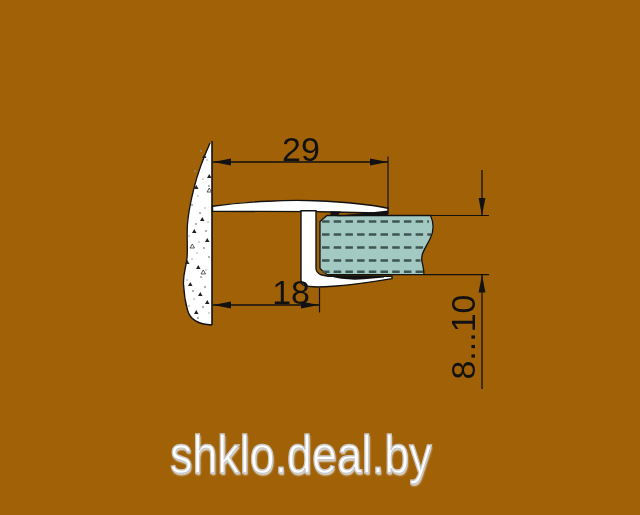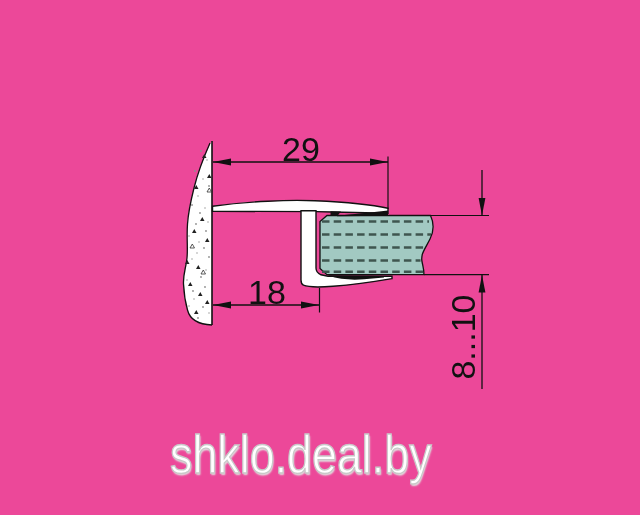--- a/index.html
+++ b/index.html
@@ -1,17 +1,17 @@
 <!DOCTYPE html>
 <html><head>
 <meta charset="utf-8">
 <style>
   html,body{margin:0;padding:0;background:#fff;}
   #stage{
-    position:relative;width:640px;height:515px;background:#ec4899;overflow:hidden;
+    position:relative;width:640px;height:515px;background:#a16207;overflow:hidden;
     font-family:"Liberation Sans",sans-serif;
   }
   #stage svg{position:absolute;left:0;top:0;}
   .dim-label{
     position:absolute;color:#111;font-size:34px;font-weight:400;
     line-height:34px;text-align:center;white-space:nowrap;
     font-family:"Liberation Sans",sans-serif;
   }
   .dim-label.rot{transform:rotate(-90deg);transform-origin:center center;}
   .watermark{
@@ -129,19 +129,19 @@
       <line x1="424" y1="274.7" x2="489" y2="274.7" stroke-width="1.2"></line>
       <line x1="482" y1="170" x2="482" y2="215.5" stroke-width="1.3"></line>
       <line x1="482" y1="274.7" x2="482" y2="389" stroke-width="1.3"></line>
       <polygon points="482,215.5 478.6,198 485.4,198" fill="#111" stroke="none"></polygon>
       <polygon points="482,274.7 478.6,292.5 485.4,292.5" fill="#111" stroke="none"></polygon>
     </g>
   </svg>
 
   <div class="dim-label" style="left:271px;top:132px;width:60px;">29</div>
 
-  <div class="dim-label" style="left:237px;top:275px;width:60px;">18</div>
+  <div class="dim-label" style="left:250px;top:275px;width:60px;text-align:right;">18</div>
 
   <div class="dim-label rot" style="left:413px;top:319px;width:100px;height:36px;line-height:36px;">8...10</div>
 
   <div class="watermark">shklo.deal.by</div>
 
 </div>
 
 </body></html>

